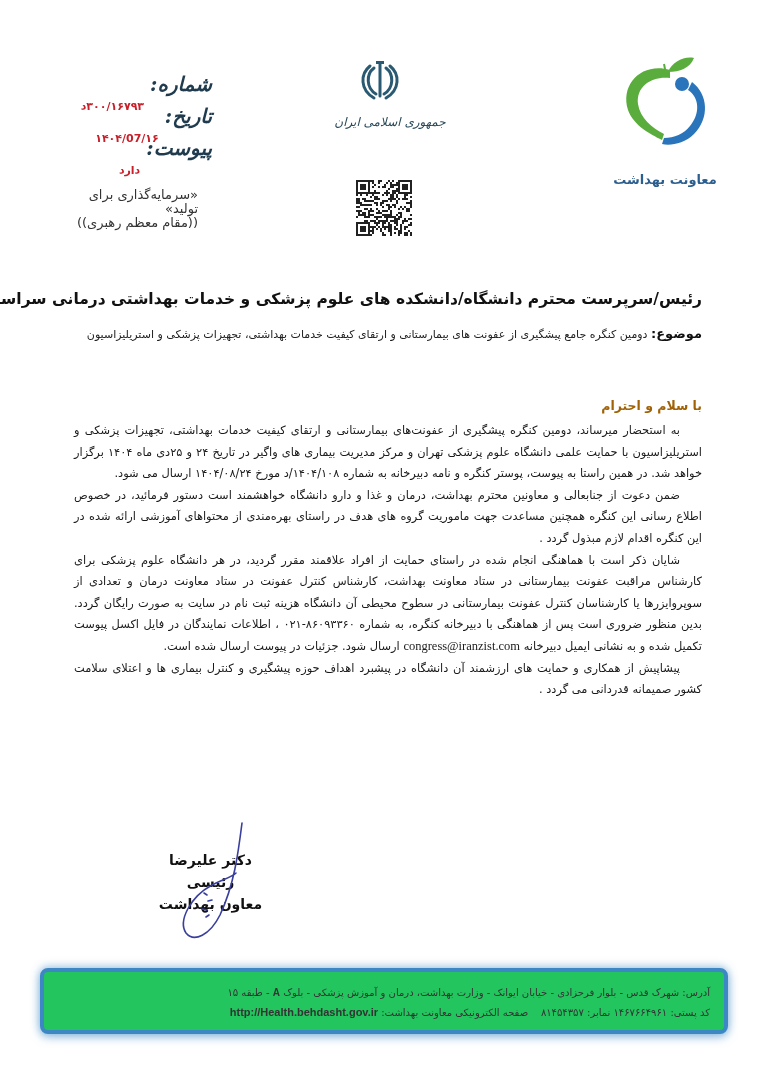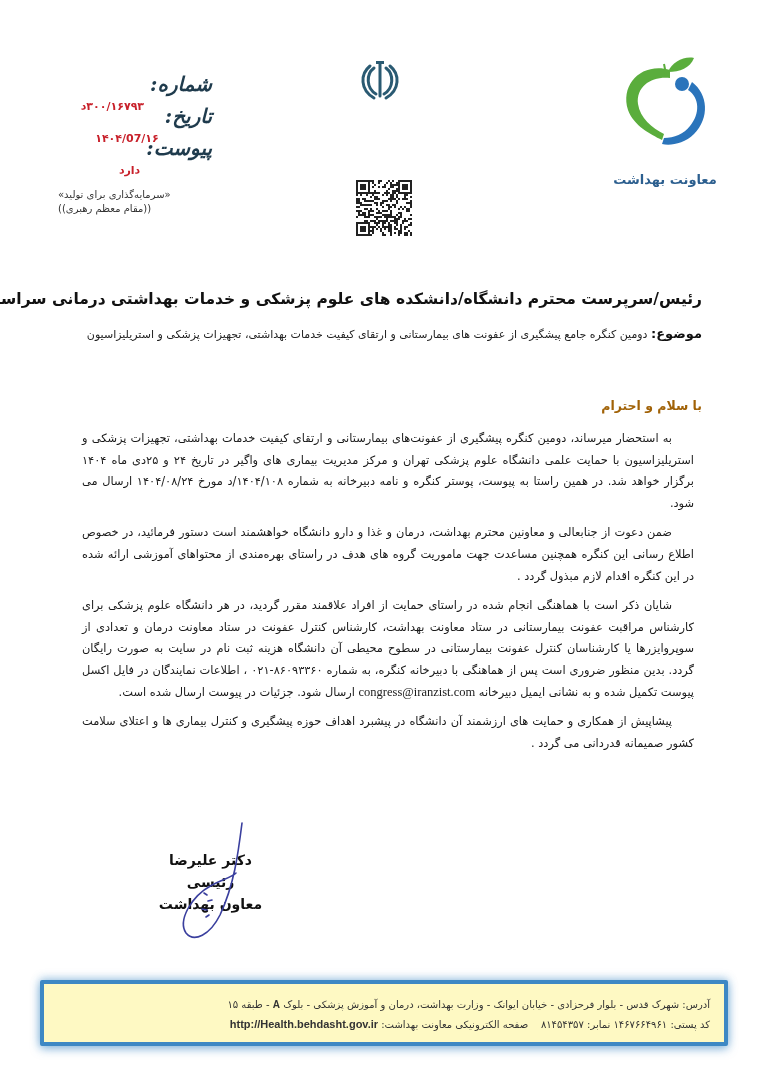--- a/index.html
+++ b/index.html
@@ -51,22 +51,22 @@
       margin-top: 44px;
     }
     .meta-value.rtl {
       direction: rtl;
     }
     .motto {
       position: absolute;
       left: 58px;
       top: 188px;
       width: 140px;
-      text-align: left;
-      font-size: 10px;
+      text-align: right;
+      font-size: 13px;
       line-height: 14px;
       color: #333;
     }
 
     
     .emblem {
       position: absolute;
       left: 358px;
       top: 58px;
       width: 44px;
@@ -158,21 +158,21 @@
       right: 60px;
       top: 420px;
       width: 628px;
       font-size: 11.4px;
       line-height: 21.6px;
       color: #1a1a1a;
       text-align: justify;
       text-align-last: right;
     }
     .body-text p {
-      margin: 8px;
+      margin: 0;
       text-indent: 22px;
     }
     .email {
       font-family: "Liberation Serif", serif;
       font-size: 12.5px;
       direction: ltr;
       unicode-bidi: embed;
     }
     .sign-name {
       position: absolute;
@@ -195,24 +195,23 @@
     }
 
     
     .footer {
       position: absolute;
       left: 40px;
       top: 968px;
       width: 680px;
       height: 58px;
       border: 4px solid #3d88c4;
-      background: #fef9c3;
+      background: #22c55e;
       box-shadow: 0 3px 10px rgba(60,136,196,0.55), 0 -2px 8px rgba(60,136,196,0.35);
-      border-radius: 2px;
-      margin-top: 12px;
+      border-radius: 8px;
     }
     .footer-line {
       position: absolute;
       right: 14px;
       font-size: 10px;
       color: #333;
       white-space: nowrap;
     }
     .footer-line.l1 { top: 15px; }
     .footer-line.l2 { top: 34px; }
@@ -255,20 +254,21 @@
   <g fill="none" stroke="#2a5a72" stroke-width="3" stroke-linecap="round">
     <path d="M22 6 L22 38"></path>
     <path d="M16 10 C8 16, 8 30, 18 36"></path>
     <path d="M28 10 C36 16, 36 30, 26 36"></path>
     <path d="M12 8 C2 16, 2 32, 16 40"></path>
     <path d="M32 8 C42 16, 42 32, 28 40"></path>
   </g>
   <rect x="18" y="3" width="8" height="3" fill="#2a5a72"></rect>
 </svg>
 <div class="ministry">
+  <div class="ministry-line1">جمهوری اسلامی ایران</div>
 </div>
 <svg class="qr" viewBox="0 0 28 28" id="qr">
     <rect x="1" y="0" width="1" height="1" fill="#222"></rect>
     <rect x="7" y="0" width="1" height="1" fill="#222"></rect>
     <rect x="8" y="0" width="1" height="1" fill="#222"></rect>
     <rect x="11" y="0" width="1" height="1" fill="#222"></rect>
     <rect x="12" y="0" width="1" height="1" fill="#222"></rect>
     <rect x="16" y="0" width="1" height="1" fill="#222"></rect>
     <rect x="18" y="0" width="1" height="1" fill="#222"></rect>
     <rect x="22" y="0" width="1" height="1" fill="#222"></rect>

